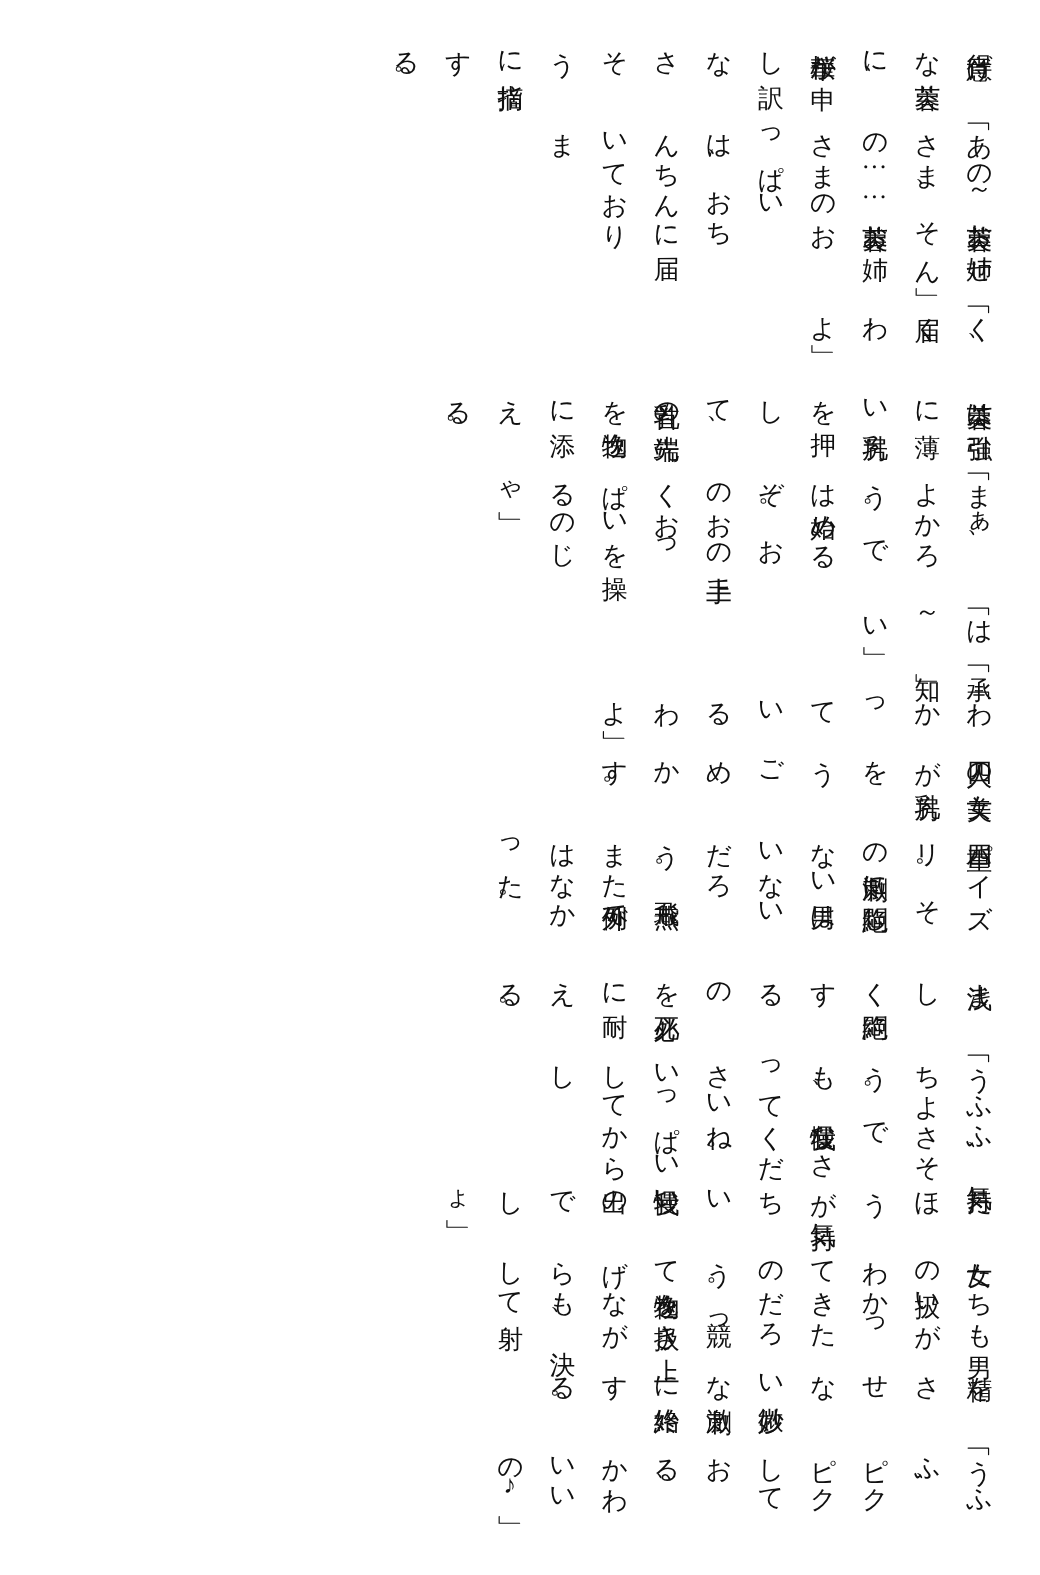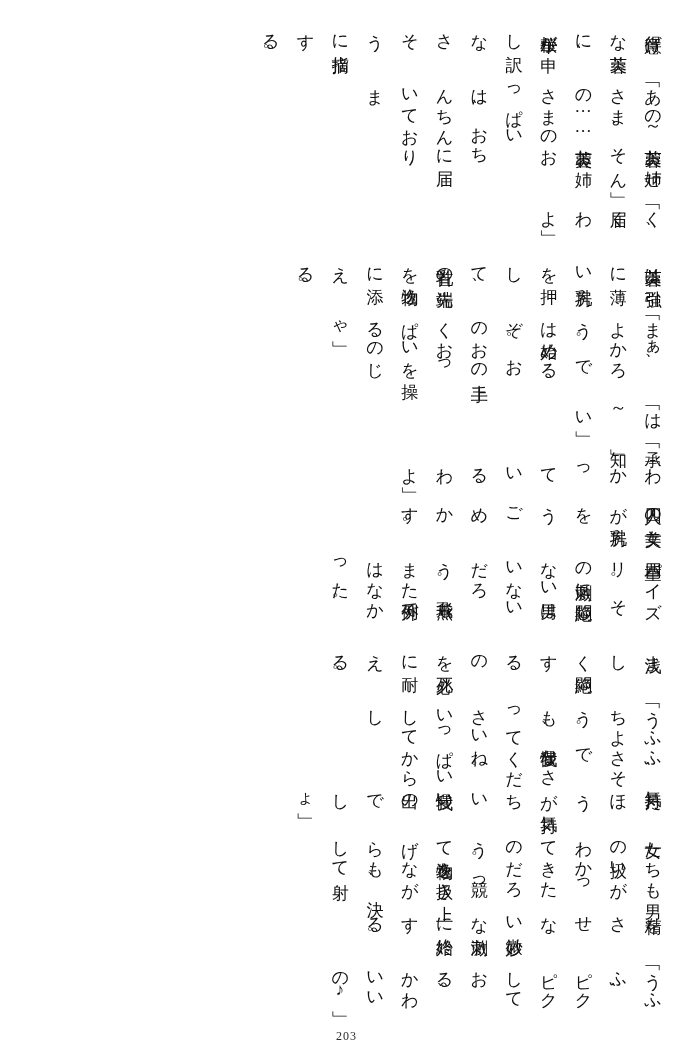--- a/index.html
+++ b/index.html
@@ -74,14 +74,13 @@
     <p class="para indent">「わかっているわよ」</p>
     <p class="para indent">四人の美女が乳房をうごめかす。</p>
     <p class="para indent">四重パイズリ。その刺激に悶絶しない男はいないだろう。飛燕もまた例外ではなかった。</p>
     <p class="para indent">浅ましく悶絶するのを必死に耐える。</p>
     <p class="para indent">「うふふ、気持ちよさそう。でも、我慢なさってくださいね。いっぱい我慢してから出し</p>
     <p class="para">たほうが気持ちいいのでしょ」</p>
     <p class="para indent">女たちも男の扱いがわかってきたのだろう。競って逸物を扱き上げながらも、決して射</p>
     <p class="para">精をさせない微妙な刺激に終始する。</p>
     <p class="para indent">「うふふ、ピクピクしておる、かわいいの♪」</p>
   </div>
-  <div class="page-number">203</div>
 </div>
 
 </body></html>

